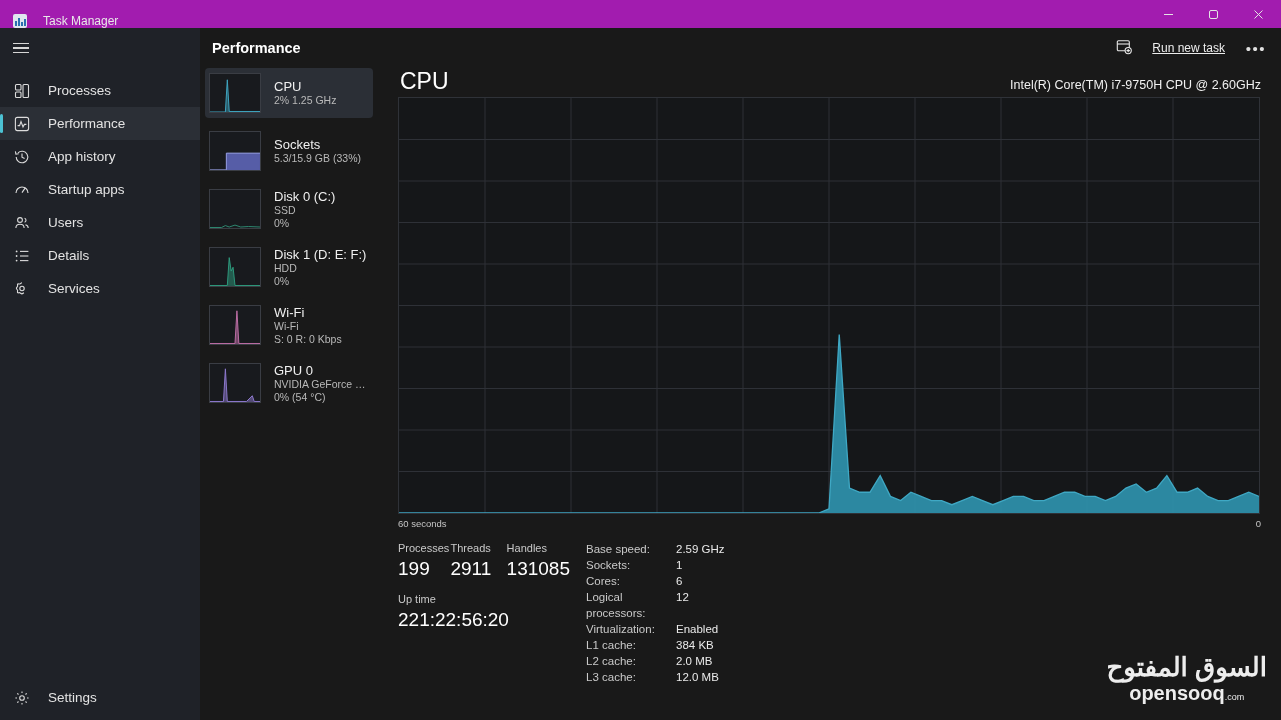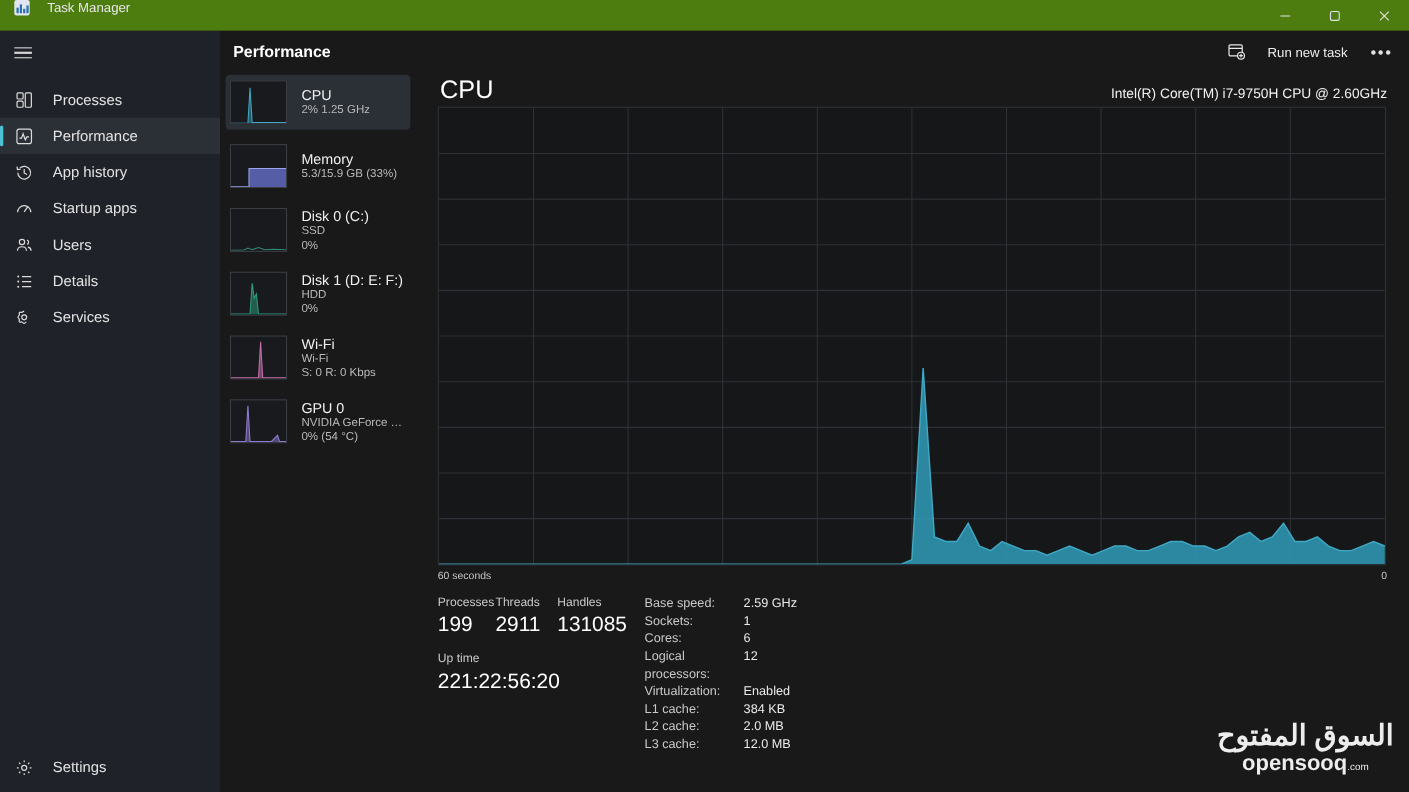--- a/index.html
+++ b/index.html
@@ -8,22 +8,22 @@
     background: #191919;
     font-family: "Liberation Sans", sans-serif;
     color: #ffffff;
     overflow: hidden;
   }
   #app { position: relative; width: 1281px; height: 720px; }
 
   
   .titlebar {
     position: absolute; top: 0; left: 0; width: 1281px; height: 28px;
-    background: #4d7c0f;
-    display: flex; align-items: flex-start;
+    background: #a21caf;
+    display: flex; align-items: flex-end;
   }
   .app-icon {
     width: 14px; height: 14px; margin-left: 13px; border-radius: 2px;
     background: #dfe6ef; position: relative; overflow: hidden;
     display: flex; align-items: flex-end; justify-content: center; gap: 1px;
     padding-bottom: 2px;
   }
   .app-icon i { display: block; width: 2px; background: #2a6fb0; }
   .app-icon i:nth-child(1) { height: 5px; }
   .app-icon i:nth-child(2) { height: 8px; }
@@ -72,21 +72,21 @@
 
   
   .header {
     position: absolute; top: 28px; left: 200px; width: 1081px; height: 40px;
     background: #191919; display: flex; align-items: center;
   }
   .header-title { margin-left: 12px; font-size: 14.5px; font-weight: bold; color: #fff; }
   .header-right { margin-left: auto; display: flex; align-items: center; }
   .run-task-btn {
     display: flex; align-items: center; gap: 20px; height: 28px;
-    padding: 0 10px; border-radius: 4px; font-size: 12px; color: #ececec;
+    padding: 0 10px; border-radius: 4px; font-size: 12px; color: #ececec; text-decoration: underline;
   }
   .dots-btn {
     width: 34px; height: 28px; margin-right: 8px; margin-left: 4px;
     display: flex; align-items: center; justify-content: center;
     color: #e0e0e0; font-size: 15px; letter-spacing: 1.5px; border-radius: 4px;
   }
 
   
   .res-list {
     position: absolute; top: 68px; left: 205px; width: 168px; height: 652px;
@@ -304,21 +304,21 @@
         </div>
       </div>
       <div class="res-card">
         <div class="thumb">
           <svg viewBox="0 0 52 40" preserveAspectRatio="none">
             <rect x="17" y="22" width="35" height="18" fill="#6b74d6" fill-opacity="0.75"></rect>
             <polyline points="0,39.4 17,39.4 17,22 52,22" fill="none" stroke="#9aa2e8" stroke-width="1"></polyline>
           </svg>
         </div>
         <div class="res-info">
-          <div class="res-title">Memory</div>
+          <div class="res-title">Sockets</div>
           <div class="res-sub">5.3/15.9 GB (33%)</div>
         </div>
       </div>
       <div class="res-card">
         <div class="thumb">
           <svg viewBox="0 0 52 40" preserveAspectRatio="none">
             <polyline points="0,39 12,39 16,37 20,38.5 26,36.5 32,38.5 40,38 52,38.5" fill="none" stroke="#2e8b72" stroke-width="1"></polyline>
           </svg>
         </div>
         <div class="res-info">

